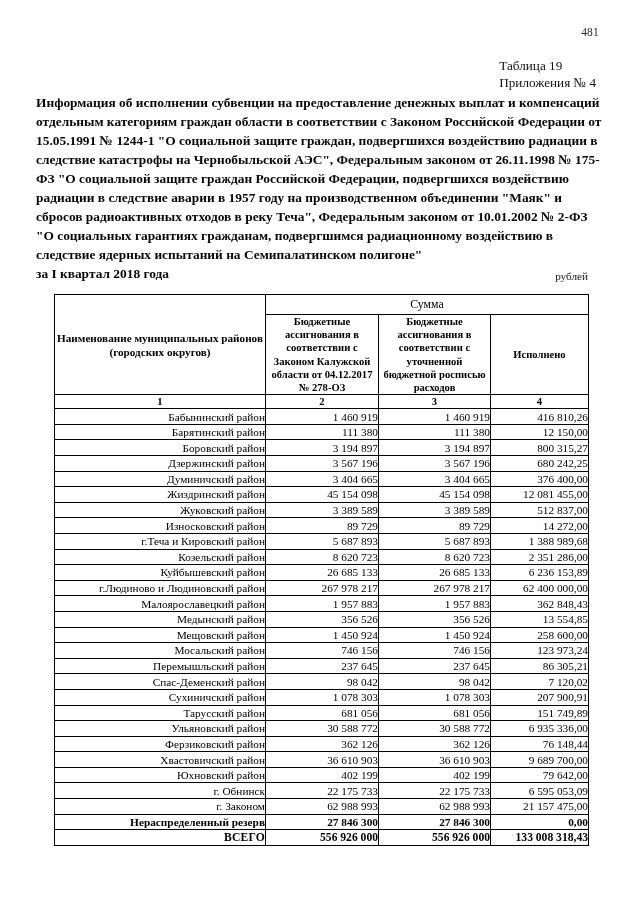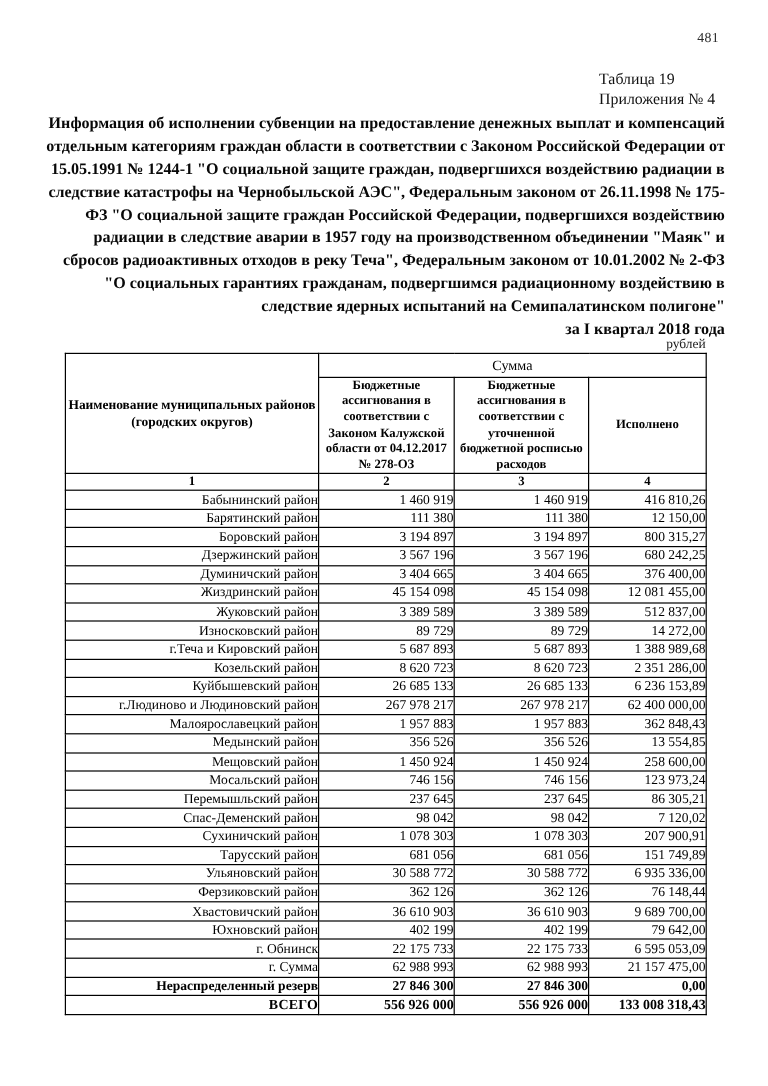--- a/index.html
+++ b/index.html
@@ -45,35 +45,35 @@
     color: #111;
   }
   .doc-caption div { white-space: nowrap; }
 
   
   .doc-title {
     position: absolute;
     top: 93px;
     left: 36px;
     width: 568px;
-    text-align: right;
+    text-align: left;
     font-weight: bold;
     font-size: 13.4px;
     line-height: 19.0px;
     color: #080808;
   }
   .doc-title .last-line {
     display: block;
     margin-top: 0px;
   }
 
   
   .units-label {
     position: absolute;
-    top: 281px;
+    top: 270px;
     left: 54px;
     width: 534px;
     text-align: right;
     font-size: 11.2px;
     color: #1a1a1a;
   }
 
   
   .tbl-wrap {
     position: absolute;
@@ -338,21 +338,21 @@
             <td class="val">402 199</td>
             <td class="val">79 642,00</td>
           </tr>
           <tr>
             <td class="dname">г. Обнинск</td>
             <td class="val">22 175 733</td>
             <td class="val">22 175 733</td>
             <td class="val">6 595 053,09</td>
           </tr>
           <tr>
-            <td class="dname">г. Сумма</td>
+            <td class="dname">г. Законом</td>
             <td class="val">62 988 993</td>
             <td class="val">62 988 993</td>
             <td class="val">21 157 475,00</td>
           </tr>
           <tr class="emphasis">
             <td class="dname">Нераспределенный резерв</td>
             <td class="val">27 846 300</td>
             <td class="val">27 846 300</td>
             <td class="val">0,00</td>
           </tr>

